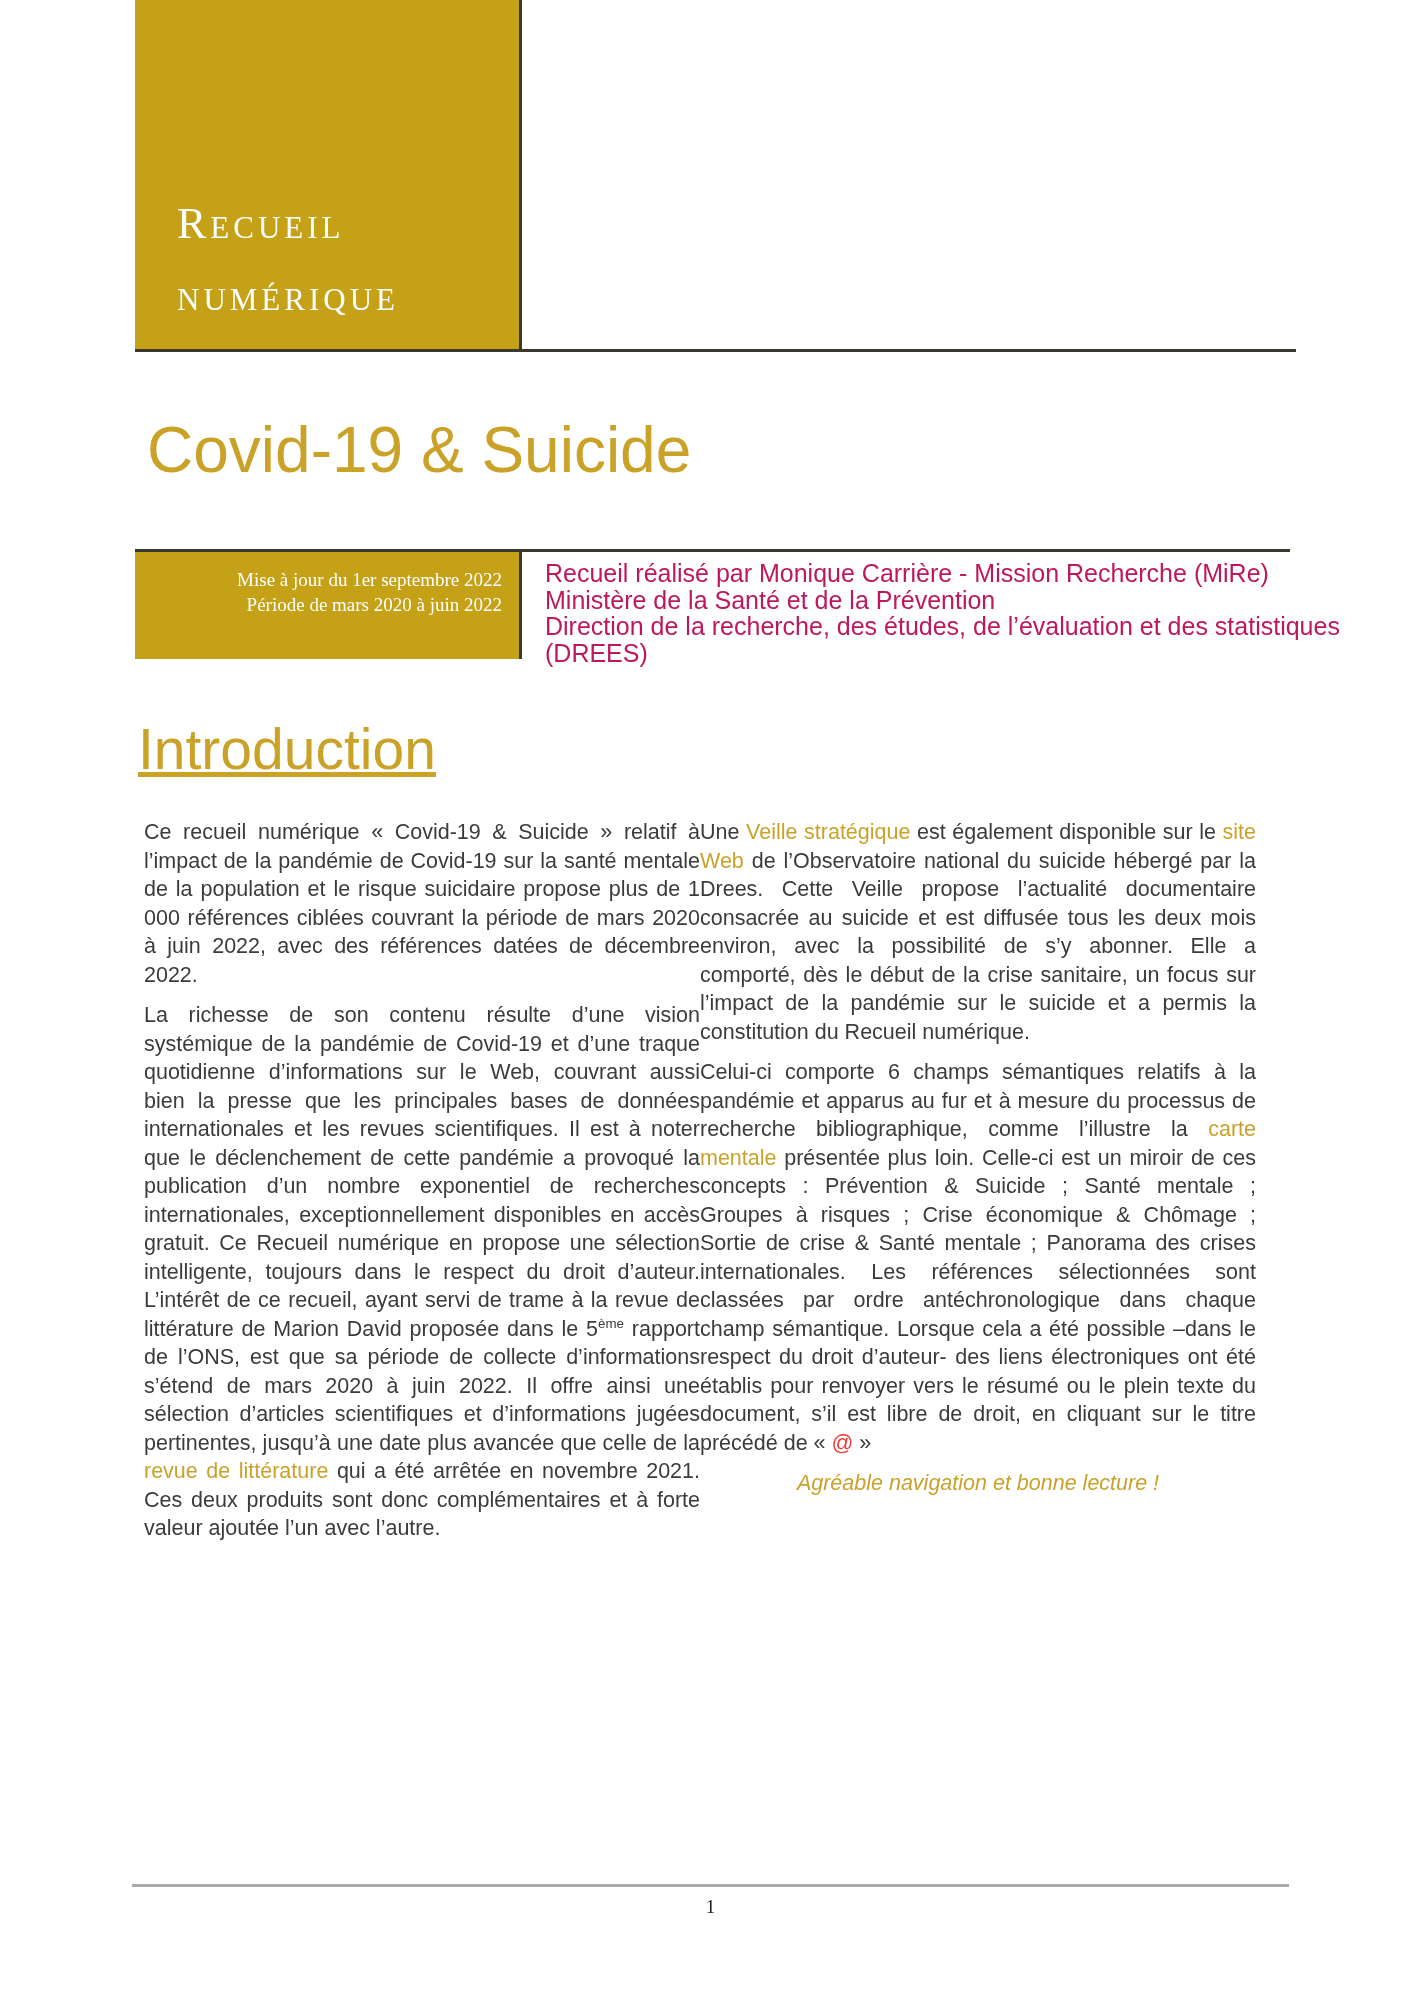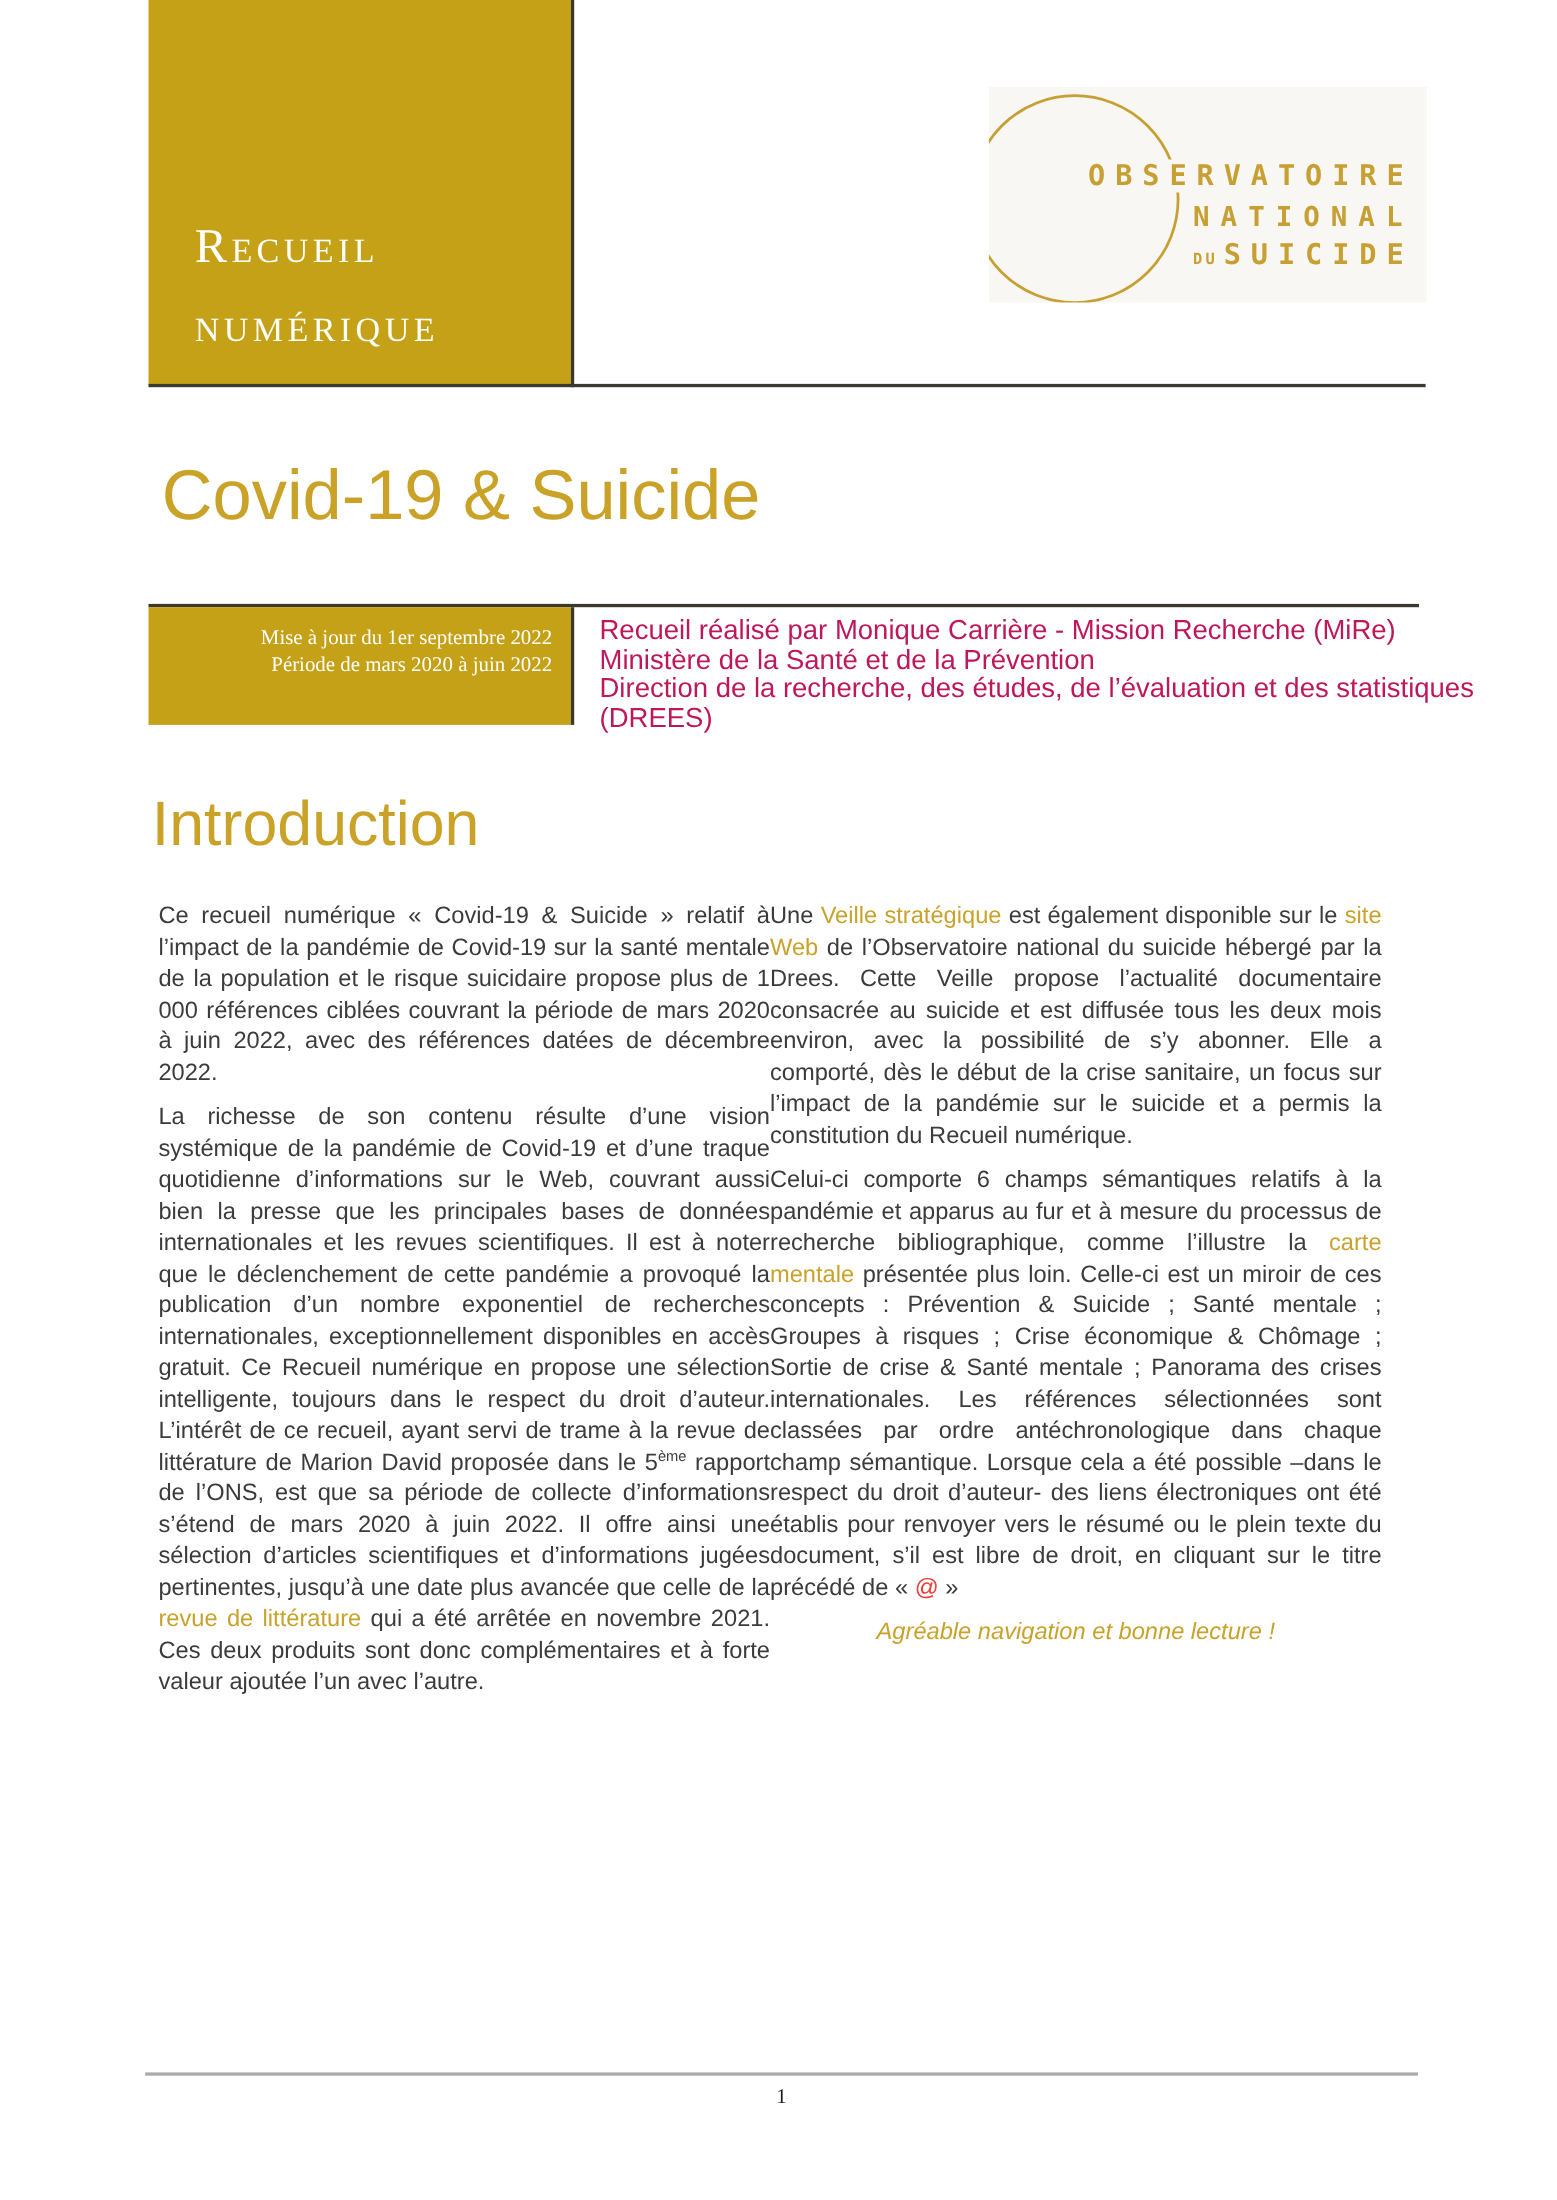--- a/index.html
+++ b/index.html
@@ -50,21 +50,21 @@
     position:absolute;left:135px;top:552px;width:384px;height:107px;background:var(--gold);
     color:#ffffff;text-align:right;font-size:19px;line-height:25px;
     padding:15px 17px 0 0;box-sizing:border-box;font-family:Liberation Serif, serif;
   }
   .meta-vline{position:absolute;left:519px;top:552px;width:3px;height:107px;background:var(--dark-rule);}
   .meta-credits{position:absolute;left:545px;top:560px;font-size:25px;line-height:26.5px;color:#be185d;}
 
   
   .section-title{
     position:absolute;left:138px;top:716px;margin:0;
-    font-size:57px;font-weight:400;color:var(--gold-text);
+    font-size:57px;font-weight:400;color:var(--gold-text);text-decoration:underline;
   }
   .cols{position:absolute;left:144px;top:818px;width:1132px;display:flex;}
   .col{
     width:556px;text-align:justify;font-size:21.5px;line-height:28.5px;
     color:var(--body-text);
   }
   .col p{margin:0 0 12px 0;}
   .link{color:var(--gold-link);}
   .red{color:var(--red);}
   .sup{vertical-align:super;font-size:0.62em;line-height:0;}
@@ -84,28 +84,20 @@
 
   <div class="gold-banner">
     <div class="banner-text">
       <div>Recueil</div>
       <div>numérique</div>
     </div>
   </div>
   <div class="banner-vline"></div>
   <div class="header-hline"></div>
 
-  <div class="logo-box">
-    <svg class="logo-svg" width="398" height="196" viewBox="0 0 398 196">
-      <circle cx="78" cy="102" r="94" fill="none" stroke="#C79F33" stroke-width="2.5"></circle>
-    </svg>
-    <div class="logo-line logo-l1">OBSERVATOIRE</div>
-    <div class="logo-line logo-l2">NATIONAL</div>
-    <div class="logo-line logo-l3"><span class="logo-du">DU</span><span>SUICIDE</span></div>
-  </div>
 
   <h1 class="page-title">Covid-19 &amp; Suicide</h1>
 
   <div class="meta-hline"></div>
   <div class="meta-gold">
     <div>Mise à jour du 1er septembre 2022</div>
     <div>Période de mars 2020 à juin 2022</div>
   </div>
   <div class="meta-vline"></div>
   <div class="meta-credits">

